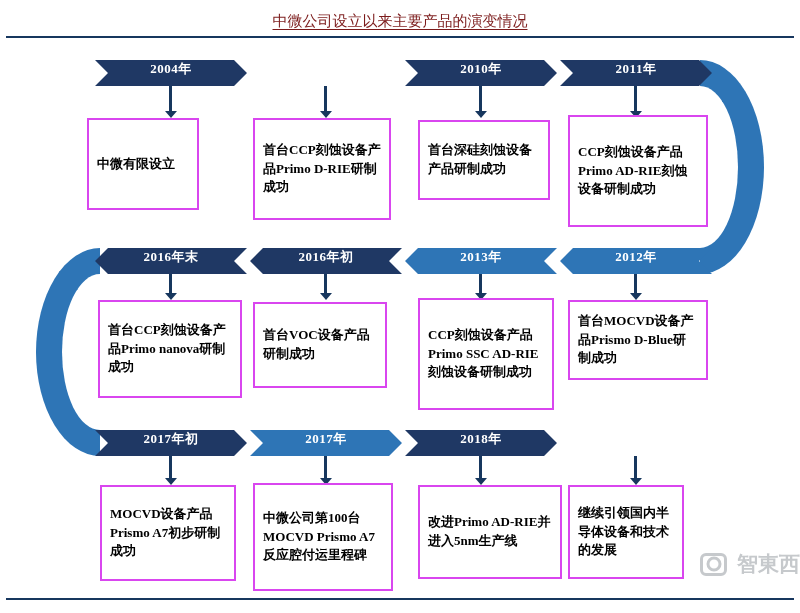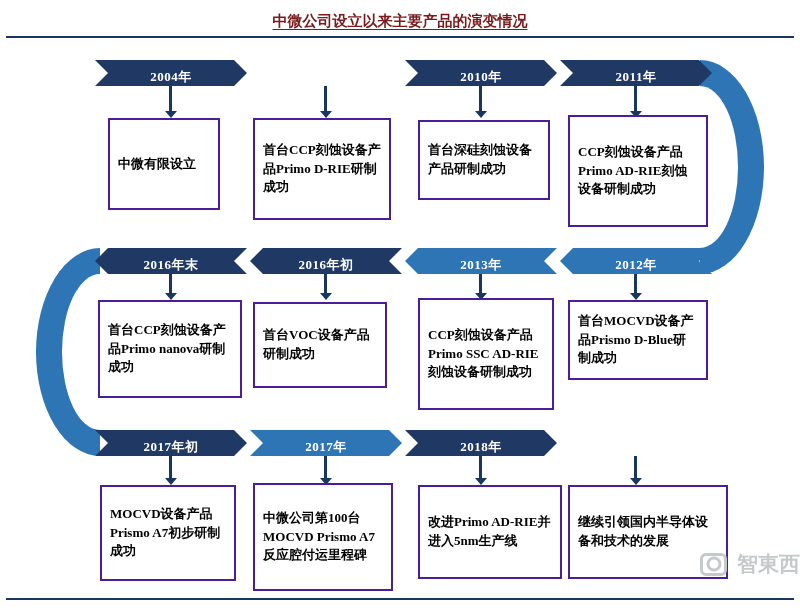--- a/index.html
+++ b/index.html
@@ -6,21 +6,21 @@
   html, body { background: #ffffff; }
   body {
     width: 800px; height: 613px;
     font-family: "Liberation Serif", "DejaVu Serif", serif;
     position: relative; overflow: hidden;
   }
   .stage { position: absolute; left: 0; top: 0; width: 800px; height: 613px; }
 
   .title {
     position: absolute; top: 12px; left: 0; width: 100%;
-    text-align: center; font-size: 15px; font-weight: bold;
+    text-align: center; font-size: 15px; font-weight: normal;
     color: #7b1a1a;
   }
   .title span { text-decoration: underline; text-underline-offset: 3px; }
 
   .rule { position: absolute; left: 6px; width: 788px; height: 2px; background: #17375e; }
   .rule-top { top: 36px; }
   .rule-bottom { top: 598px; }
 
   
   .curve { position: absolute; z-index: 1; border-style: solid; border-color: #2e75b6; }
@@ -31,39 +31,39 @@
   }
   .curve-left {
     left: 36px; top: 248px; width: 64px; height: 208px;
     border-width: 26px 0 26px 26px;
     border-radius: 64px 0 0 64px / 104px 0 0 104px;
   }
 
   
   .seg {
     position: absolute; width: 152px; height: 26px; z-index: 3;
-    display: flex; align-items: flex-end; justify-content: center;
+    display: flex; align-items: flex-start; justify-content: center;
     color: #ffffff; font-weight: bold; font-size: 13px; letter-spacing: 0.5px;
   }
   .seg.right { clip-path: polygon(0 0, calc(100% - 13px) 0, 100% 50%, calc(100% - 13px) 100%, 0 100%, 13px 50%); }
   .seg.left  { clip-path: polygon(13px 0, 100% 0, calc(100% - 13px) 50%, 100% 100%, 13px 100%, 0 50%); }
   [data-color="navy"] { background: #1f3864; }
   [data-color="blue"] { background: #2e75b6; }
 
   
   .vconn { position: absolute; width: 3px; background: #17375e; z-index: 2; }
   .vconn::after {
     content: ""; position: absolute; left: -4.5px; bottom: -7px;
     border-left: 6px solid transparent; border-right: 6px solid transparent;
     border-top: 7px solid #17375e;
   }
 
   
   .box {
-    position: absolute; background: #ffffff; border: 2px solid #4c1d95;
+    position: absolute; background: #ffffff; border: 2px solid #d946ef;
     display: flex; align-items: center; z-index: 2;
     padding: 16px 8px; font-weight: bold; font-size: 13px; line-height: 1.45;
     color: #000000; text-align: left;
   }
 
   
   .watermark {
     position: absolute; display: flex; align-items: center; gap: 10px;
     color: #c6c9cc; font-weight: bold; font-size: 21px; z-index: 4;
   }
@@ -96,21 +96,21 @@
     </div>
   <div class="seg right" style="left:560px;top:60px" data-color="navy">
       <span>2011年</span>
     </div>
 
   <div class="vconn" style="left:169px;top:86px;height:25px"></div>
   <div class="vconn" style="left:324px;top:86px;height:25px"></div>
   <div class="vconn" style="left:479px;top:86px;height:25px"></div>
   <div class="vconn" style="left:634px;top:86px;height:25px"></div>
 
-  <div class="box" style="left:108px;top:118px;width:112px;height:92px">
+  <div class="box" style="left:87px;top:118px;width:112px;height:92px">
       <span>中微有限设立</span>
     </div>
   <div class="box" style="left:253px;top:118px;width:138px;height:102px">
       <span>首台CCP刻蚀设备产品Primo D-RIE研制成功</span>
     </div>
   <div class="box" style="left:418px;top:120px;width:132px;height:80px">
       <span>首台深硅刻蚀设备产品研制成功</span>
     </div>
   <div class="box" style="left:568px;top:115px;width:140px;height:112px">
       <span>CCP刻蚀设备产品Primo AD-RIE刻蚀设备研制成功</span>
@@ -164,21 +164,21 @@
 
   <div class="box" style="left:100px;top:485px;width:136px;height:96px">
       <span>MOCVD设备产品Prismo A7初步研制成功</span>
     </div>
   <div class="box" style="left:253px;top:483px;width:140px;height:108px">
       <span>中微公司第100台MOCVD Prismo A7反应腔付运里程碑</span>
     </div>
   <div class="box" style="left:418px;top:485px;width:144px;height:94px">
       <span>改进Primo AD-RIE并进入5nm生产线</span>
     </div>
-  <div class="box" style="left:568px;top:485px;width:160px;height:94px">
+  <div class="box" style="left:568px;top:485px;width:116px;height:94px">
       <span>继续引领国内半导体设备和技术的发展</span>
     </div>
 
   <div class="watermark" style="left:700px;top:550px">
     <span class="wm-icon"></span>
     <span>智東西</span>
   </div>
 
 </div>
 

